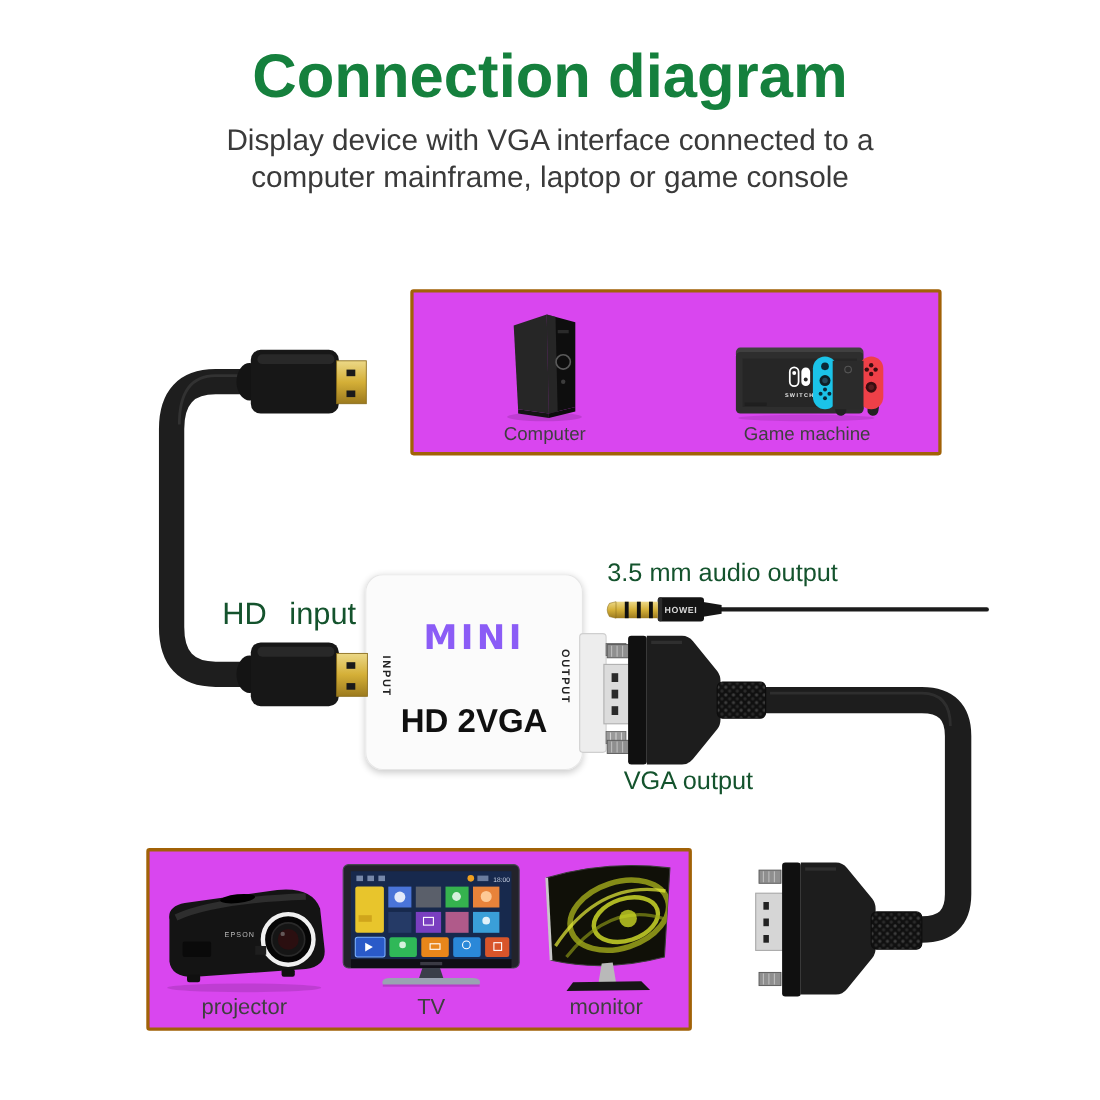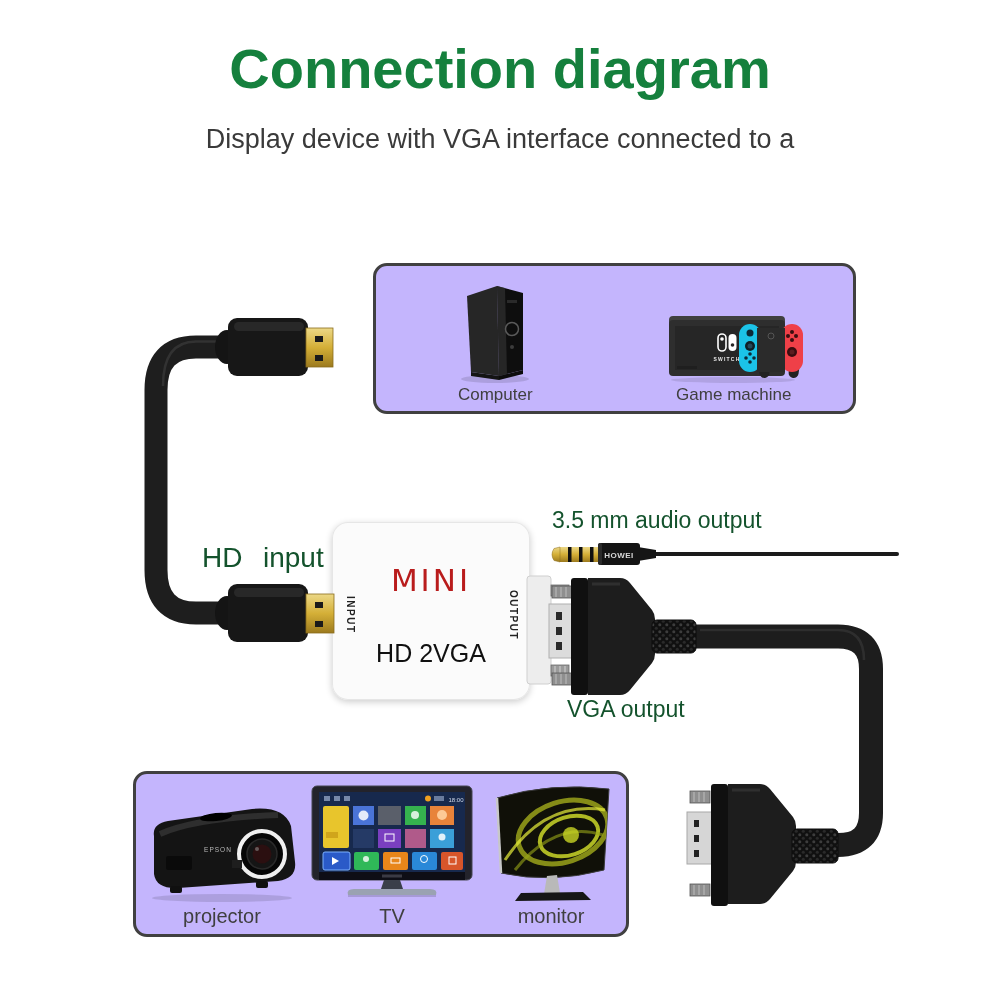--- a/index.html
+++ b/index.html
@@ -3,58 +3,59 @@
 <meta charset="utf-8">
 <style>
   html,body{margin:0;padding:0;background:#fff;}
   .canvas{position:relative;width:1000px;height:1000px;background:#ffffff;
           font-family:"Liberation Sans",sans-serif;overflow:hidden;}
   .abs{position:absolute;}
   
   .title{left:0;right:0;top:36px;text-align:center;font-size:56px;font-weight:bold;
          color:#15803d;}
   .subtitle{left:0;right:0;top:110px;text-align:center;font-size:27px;color:#3a3a3a;
-            line-height:34px;margin-top:12px;}
+            line-height:34px;}
   
-  .devbox{border:3px solid #404040;border-radius:14px;background:#c4b5fd;display:flex;
+  .devbox{border:3px solid #a16207;border-radius:3px;background:#d946ef;display:flex;
           box-sizing:border-box;}
   .devbox.top{left:373px;top:263px;width:483px;height:151px;}
   .devbox.bottom{left:133px;top:771px;width:496px;height:166px;justify-content:flex-end;}
   .devcell{flex:1;display:flex;flex-direction:column;align-items:center;justify-content:flex-end;}
   .devicon{flex:1;display:flex;align-items:flex-end;justify-content:center;}
   .devlabel{color:#3f3f3f;margin:1px 0 6px 0;}
   .devbox.top .devlabel{font-size:17px;}
   .devbox.bottom .devlabel{font-size:20px;}
   
   .converter{left:332px;top:522px;width:198px;height:178px;background:#fbfbfb;
              border-radius:16px;box-shadow:0 2px 7px rgba(0,0,0,.20), inset 0 0 0 1px #e6e6e6;}
   .mini{position:absolute;top:40px;width:100%;text-align:center;font-size:31px;
-        font-weight:400;letter-spacing:3px;color:#b91c1c;font-family:"DejaVu Sans",sans-serif;}
-  .model{position:absolute;top:117px;width:100%;text-align:center;font-size:25px;
-         font-weight:400;color:#101010;}
+        font-weight:700;letter-spacing:3px;color:#8b5cf6;font-family:"DejaVu Sans",sans-serif;}
+  .model{position:absolute;top:117px;width:100%;text-align:center;font-size:30px;
+         font-weight:700;color:#101010;}
   .vlabel{position:absolute;writing-mode:vertical-rl;font-size:10px;font-weight:bold;
           letter-spacing:1.5px;color:#222;}
   .vlabel.in{left:13px;top:74px;}
   .vlabel.out{right:11px;top:68px;}
   
   .conn-label{color:#14532d;}
   .lbl-hd{left:202px;top:542px;font-size:28px;}
   .lbl-input{left:263px;top:542px;font-size:28px;}
   .lbl-audio{left:552px;top:507px;font-size:23px;}
   .lbl-vga{left:567px;top:696px;font-size:23px;}
   .overlay{left:0;top:0;pointer-events:none;}
 </style>
 </head>
 <body>
 
 <div class="canvas">
 
   <div class="abs title">Connection diagram</div>
   <div class="abs subtitle">
     <div>Display device with VGA interface connected to a</div>
+    <div>computer mainframe, laptop or game console</div>
   </div>
 
   <div class="abs devbox top">
     <div class="devcell">
       <div class="devicon">
         <svg width="88" height="104" viewBox="0 0 88 104">
           <ellipse cx="44" cy="99" rx="34" ry="4" fill="#000" opacity="0.12"></ellipse>
           <polygon points="16,16 46,6 48,96 20,92" fill="#262626"></polygon>
           <polygon points="46,6 72,13 72,90 48,96" fill="#0e0e0e"></polygon>
           <polygon points="46,6 54,8 56,95 48,96" fill="#303030" opacity="0.7"></polygon>

